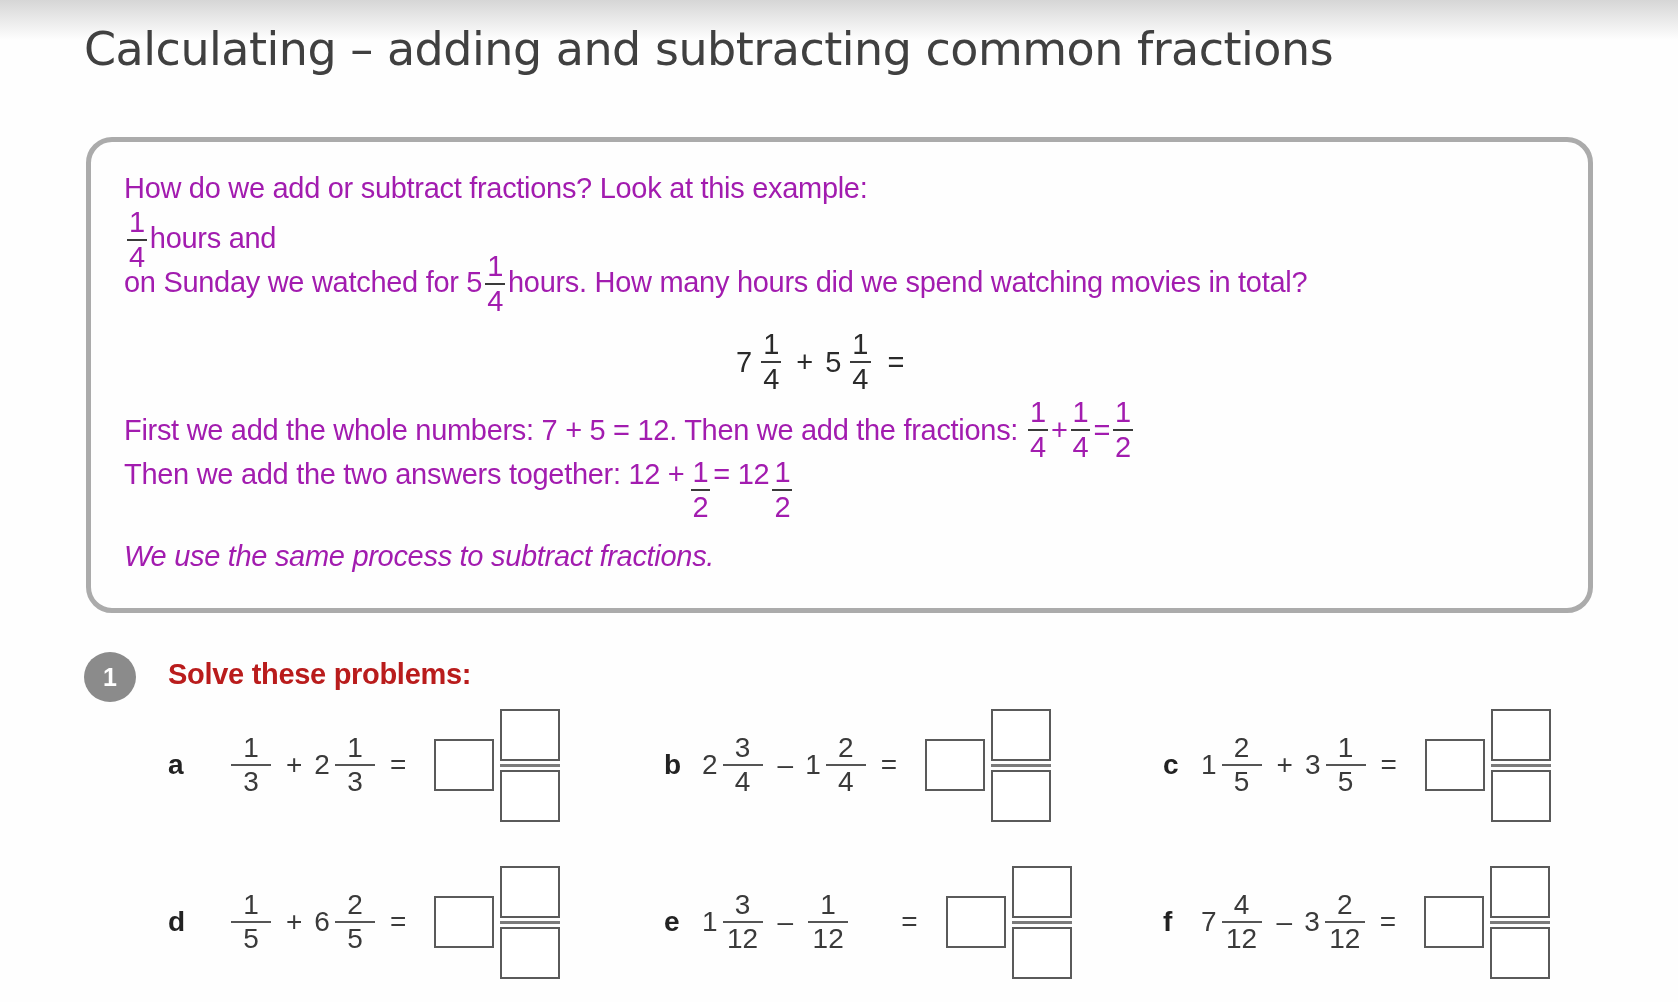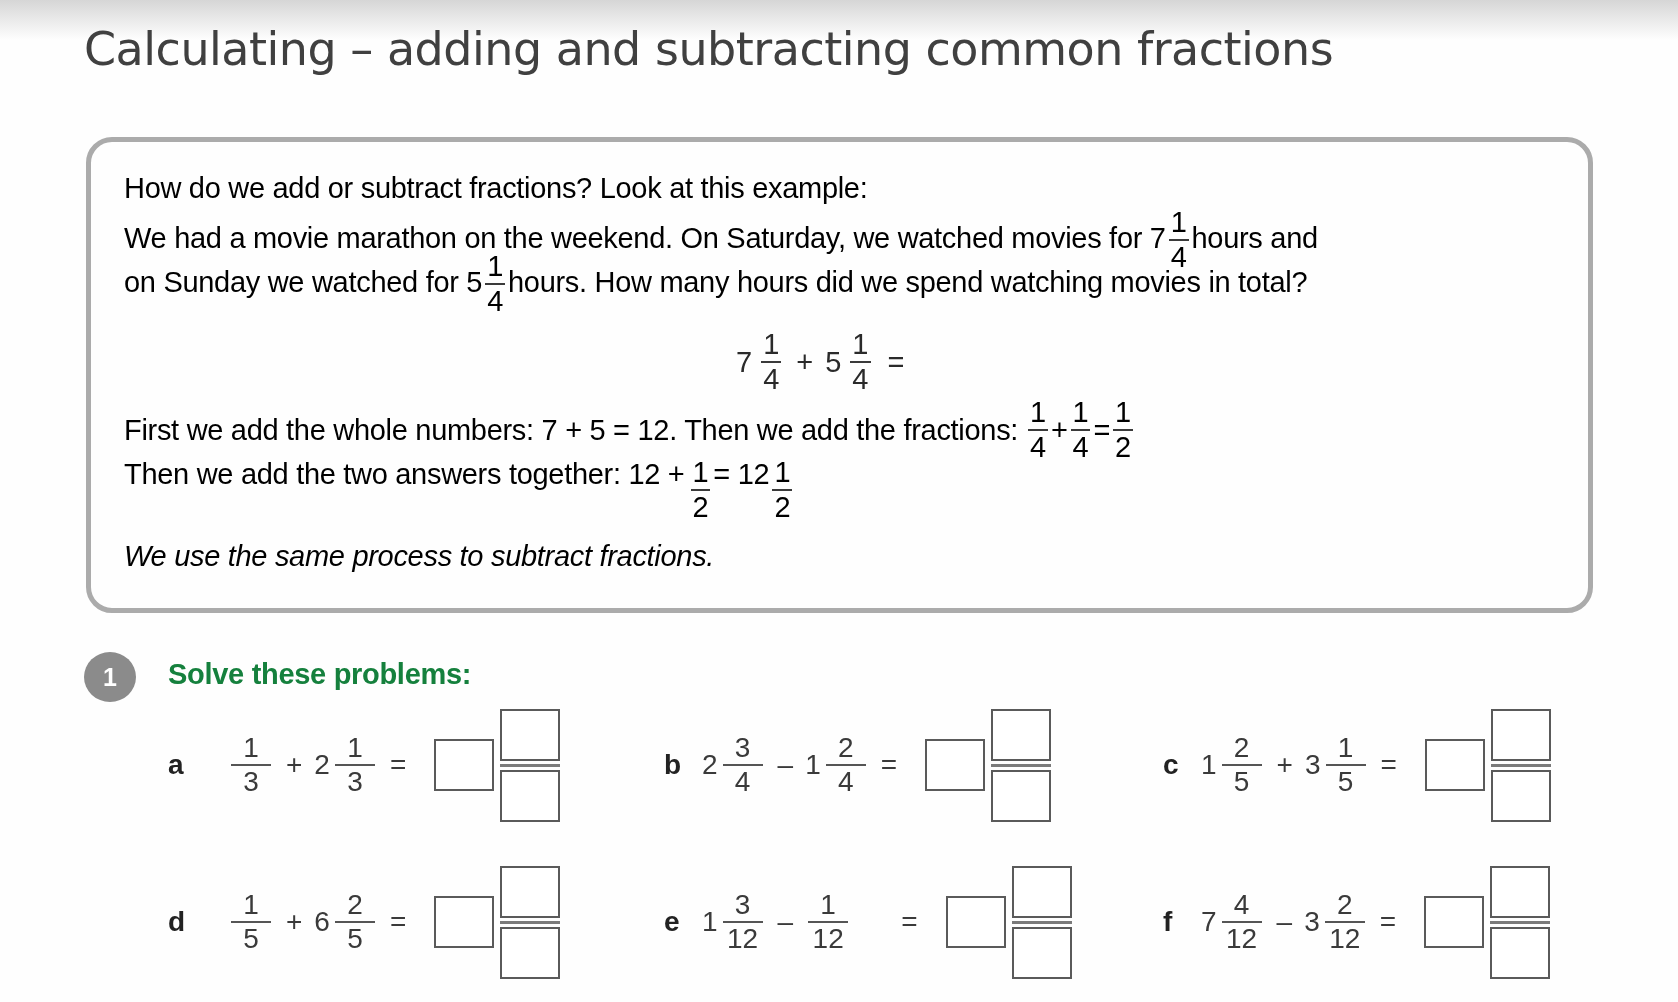--- a/index.html
+++ b/index.html
@@ -14,40 +14,40 @@
     position: absolute; left: 84px; top: 22px;
     font-family: "DejaVu Sans", sans-serif; font-size: 46px; color: #404040;
     letter-spacing: -0.5px; font-weight: normal; white-space: nowrap;
   }
 
   .example-box {
     position: absolute; left: 86px; top: 137px; width: 1507px; height: 476px;
     border: 5px solid #ababab; border-radius: 26px; background: #fefefe;
   }
   .ex-line {
-    position: absolute; left: 124px; font-size: 29px; white-space: nowrap; color: #000000;
+    position: absolute; left: 124px; font-size: 29px; white-space: nowrap; color: #a21caf;
     font-family: "Liberation Sans", sans-serif; letter-spacing: -0.3px;
   }
   .frac {
     display: inline-flex; flex-direction: column; align-items: center;
     vertical-align: middle; line-height: 1; margin: 0 3px;
   }
   .frac .num, .frac .den { display: block; padding: 0 2px; }
   .frac .bar { display: block; width: 100%; height: 2px; background: #3a3a3a; margin: 2px 0; }
   .ex-line .frac { font-size: 29px; }
 
   .ex-eq { position: absolute; left: 736px; top: 330px; font-size: 29px; white-space: nowrap; display: flex; align-items: center; gap: 6px; }
 
   .q-badge {
     position: absolute; left: 84px; top: 652px; width: 52px; height: 50px; border-radius: 50%;
     background: #8b8b8b; color: #fff; font-weight: bold; font-size: 25px;
     display: flex; align-items: center; justify-content: center;
   }
   .q-prompt {
-    position: absolute; left: 168px; top: 658px; font-size: 29px; font-weight: bold; color: #15803d;
+    position: absolute; left: 168px; top: 658px; font-size: 29px; font-weight: bold; color: #b91c1c;
     letter-spacing: -0.3px; white-space: nowrap;
   }
 
   .problem { position: absolute; display: flex; align-items: center; height: 120px; font-size: 28px; color: #3a3a3a; }
   .problem .letter { font-weight: bold; color: #222; width: 38px; font-size: 28px; }
   .problem .whole { margin-right: 2px; }
   .problem .op { margin: 0 12px; }
   .problem .frac { font-size: 28px; min-width: 40px; }
   .problem .frac .bar { background: #555; height: 2px; }
   .problem .spacer-frac { display: inline-block; width: 22px; }
@@ -62,21 +62,21 @@
 <body>
 
 <div class="top-fade"></div>
 <h1 class="page-title">Calculating – adding and subtracting common fractions</h1>
 
 <div class="example-box"></div>
 
 <div class="ex-line" style="top:172px;">How do we add or subtract fractions? Look at this example:</div>
 
 <div class="ex-line" style="top:208px;">
-  <span>We had a movie marathon on the weekend. On Saturday, we watched movies for 7</span><span class="frac">
+  <span class="frac">
       <span class="num">1</span>
       <span class="bar"></span>
       <span class="den">4</span>
     </span><span>hours and</span>
 </div>
 
 <div class="ex-line" style="top:252px;">
   <span>on Sunday we watched for 5</span><span class="frac">
       <span class="num">1</span>
       <span class="bar"></span>

